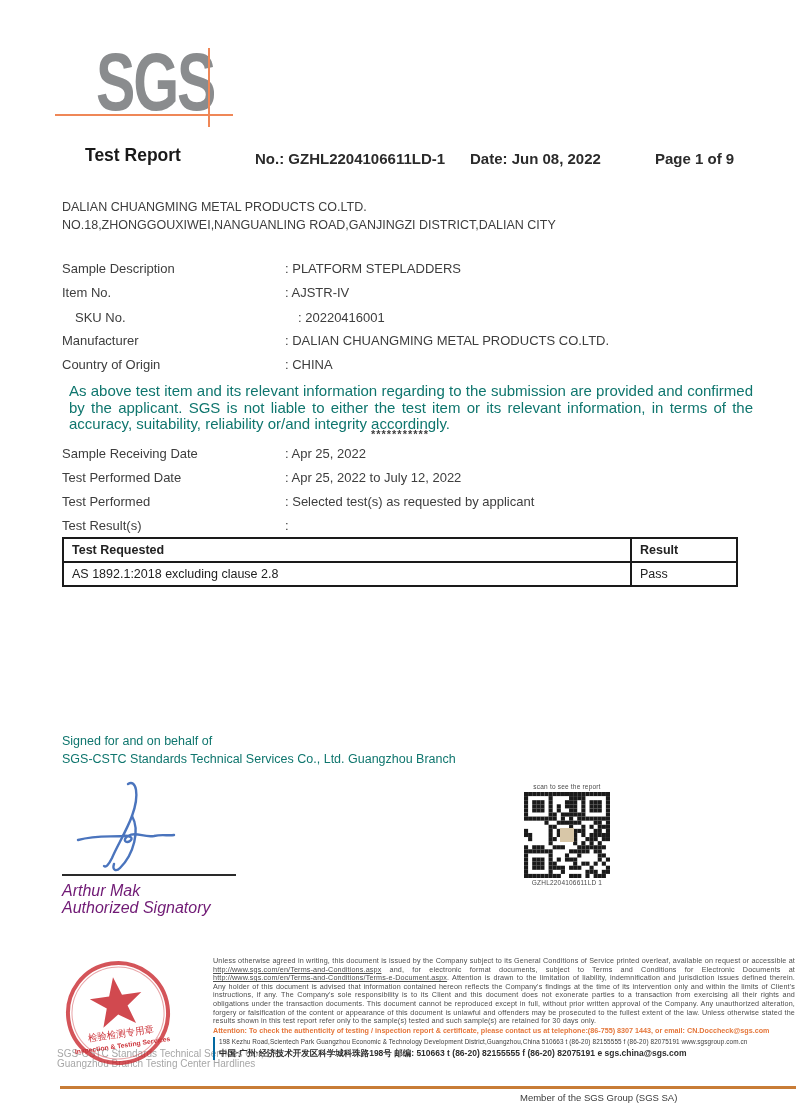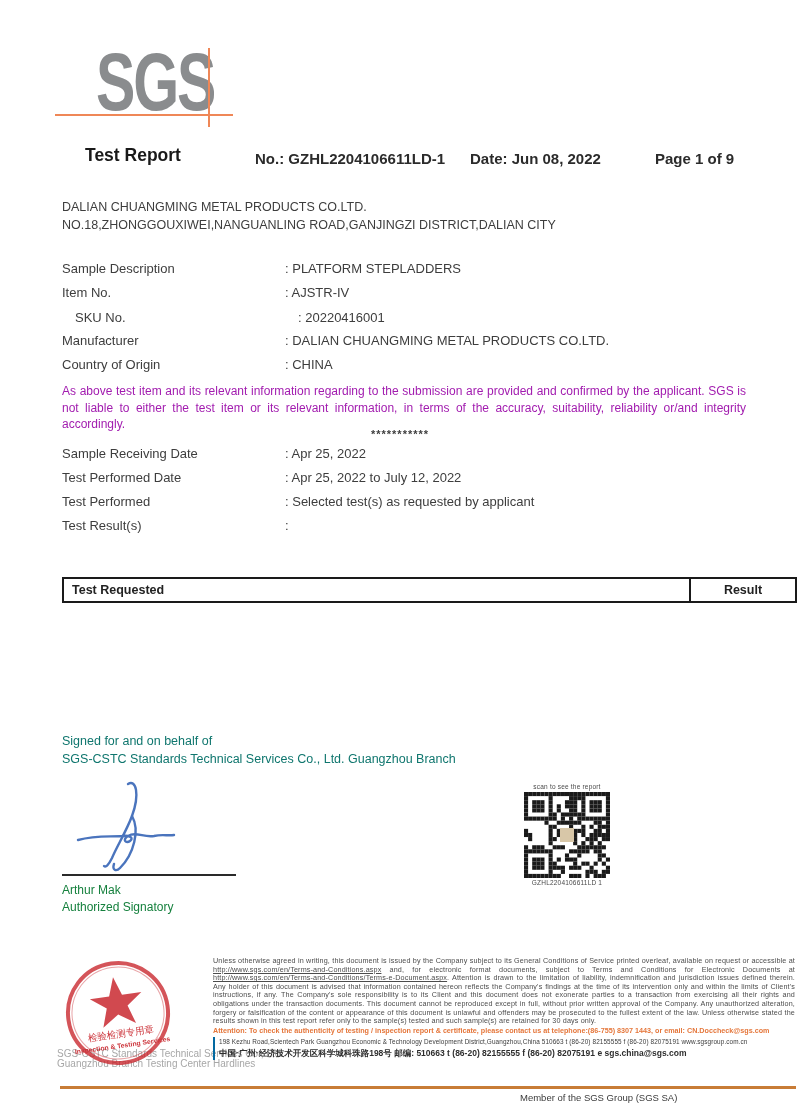--- a/index.html
+++ b/index.html
@@ -26,37 +26,37 @@
 
   
   .applicant { left:62px; top:199px; font-size:12.5px; line-height:17.5px; color:#3d3d3d; }
 
   
   .frow { left:62px; height:16px; font-size:13px; color:#3d3d3d; width:690px; }
   .frow .flabel { position:absolute; left:0; top:0; }
   .frow .fvalue { position:absolute; left:223px; top:0; }
 
   
-  .disclaimer { left:62px; top:383px; width:684px; font-size:12px; line-height:16.6px;
-                text-align:justify; color:#a21caf; }
+  .disclaimer { left:69px; top:383px; width:684px; font-size:15px; line-height:16.6px;
+                text-align:justify; color:#0f766e; }
   .stars { left:330px; top:428px; width:140px; text-align:center; font-size:11px;
            font-weight:bold; letter-spacing:1px; color:#3d3d3d; }
 
   
-  .res-table { left:62px; top:537px; width:735px; border-collapse:collapse;
-               font-size:12.5px; color:#222;margin-top:40px; }
+  .res-table { left:62px; top:537px; width:676px; border-collapse:collapse;
+               font-size:12.5px; color:#222; }
   .res-table th, .res-table td { border:2px solid #1a1a1a; padding:2px 8px; height:18px; }
   .res-table th { text-align:left; font-weight:bold; }
-  .res-table .col-result { width:88px; text-align:center; }
+  .res-table .col-result { width:88px; text-align:left; }
 
   
   .signed { left:62px; top:733px; font-size:12.5px; line-height:17.5px; color:#0f766e; }
   .sig-svg { left:70px; top:778px; }
   .sig-line { left:62px; top:874px; width:174px; height:2px; background:#2a2a2a; }
-  .sig-name { left:62px; top:882px; font-size:12px; color:#15803d; line-height:17px; }
+  .sig-name { left:62px; top:882px; font-size:16px; color:#701a75; line-height:17px;font-style:italic; }
 
   
   .qr-wrap { left:517px; top:783px; width:100px; text-align:center; }
   .qr-label { font-size:6.5px; color:#4a4a4a; line-height:8px; letter-spacing:.2px; }
   .qr-box { margin:1px auto; width:86px; height:86px; }
 
   
   .stamp-company { left:57px; top:1049px; font-size:10px; line-height:10px; color:#a7a7a7; }
   .stamp-svg { left:48px; top:955px; opacity:.92; }
 
@@ -130,20 +130,24 @@
   <div class="abs frow" style="top:518px;">
     <span class="flabel">Test Result(s)</span>
     <span class="fvalue">:</span>
   </div>
 
   <table class="abs res-table">
     <tbody>
         <tr>
       <th>Test Requested</th>
       <th class="col-result">Result</th>
+    </tr>
+    <tr>
+      <td>AS 1892.1:2018 excluding clause 2.8</td>
+      <td class="col-result">Pass</td>
     </tr>
   </tbody>
     </table>
 
   <div class="abs signed">
     <div>Signed for and on behalf of</div>
     <div>SGS-CSTC Standards Technical Services Co., Ltd. Guangzhou Branch</div>
   </div>
 
   <svg class="abs sig-svg" width="130" height="95" viewBox="0 0 130 95">

